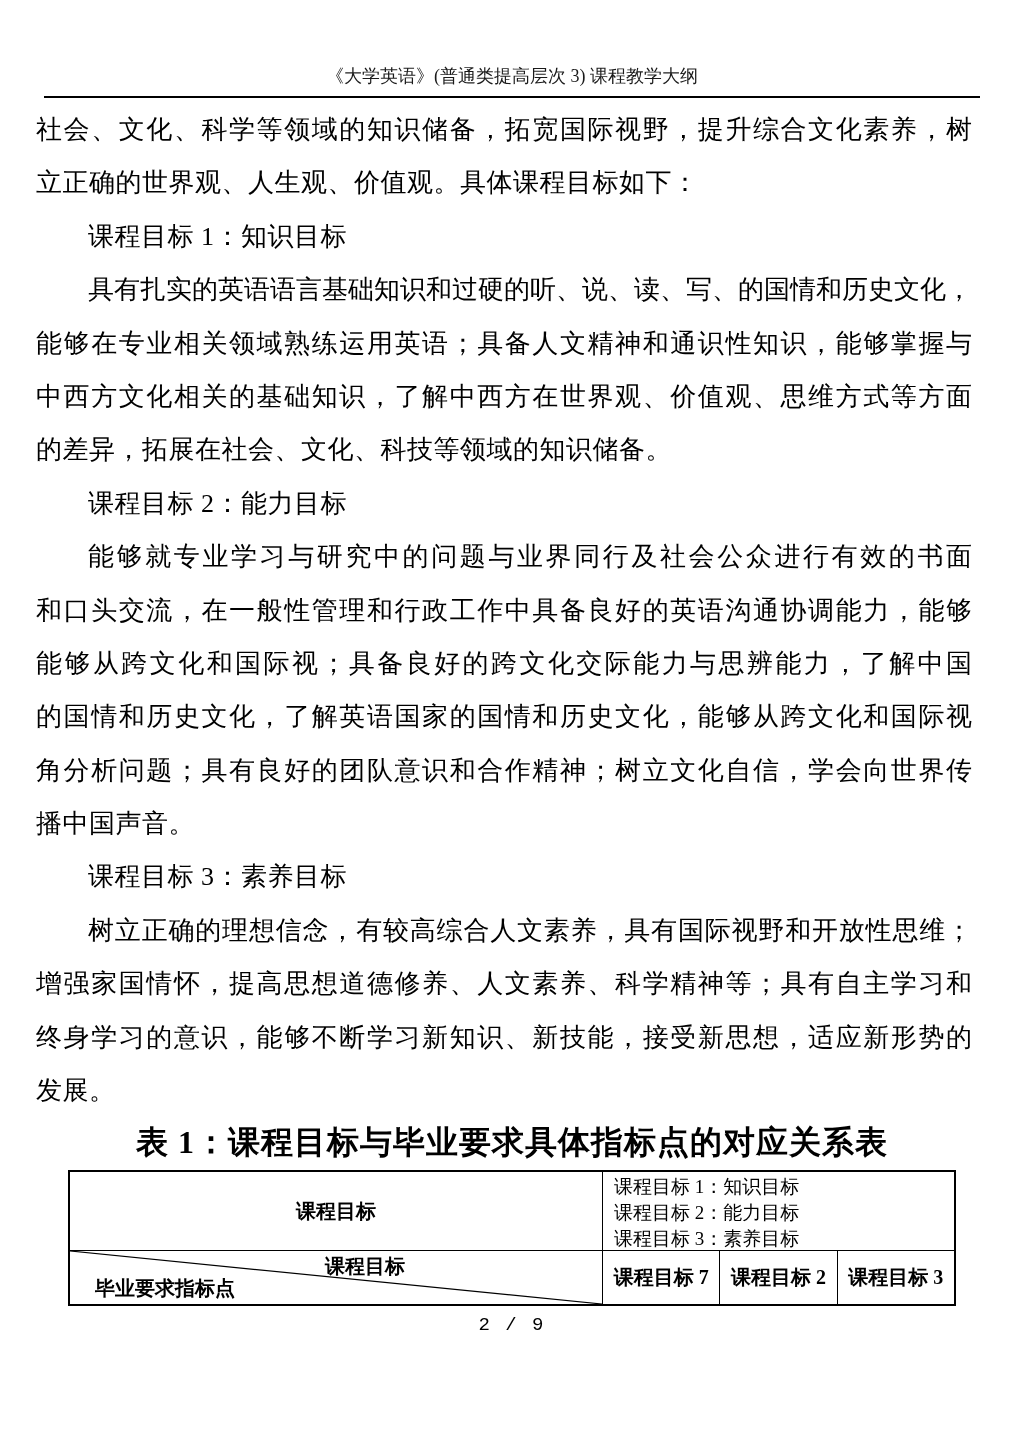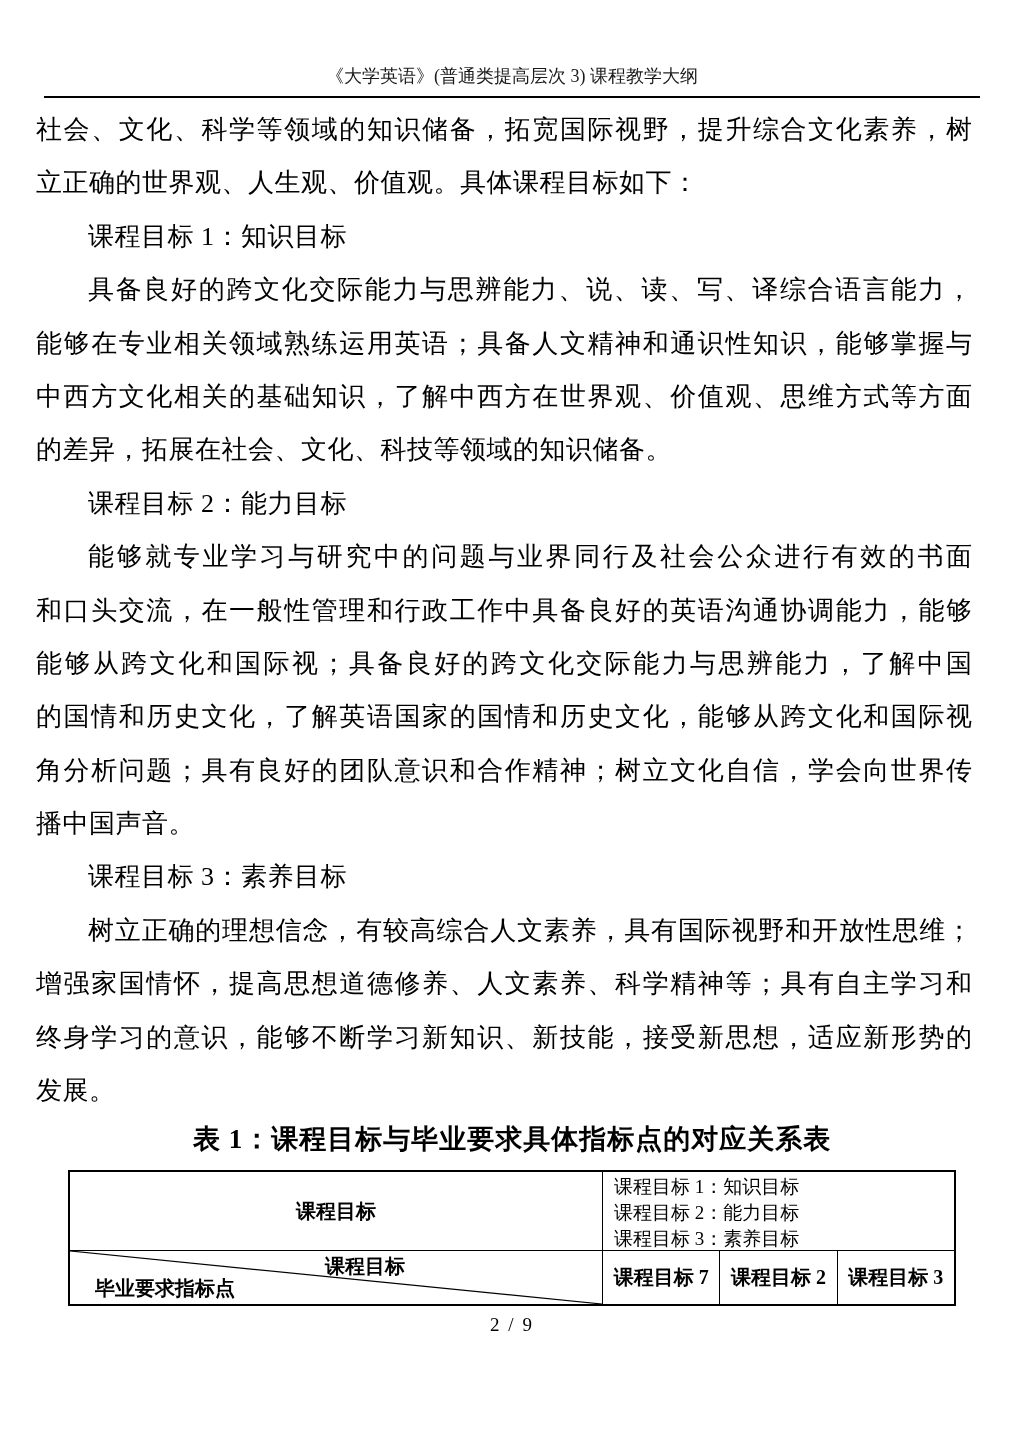--- a/index.html
+++ b/index.html
@@ -46,21 +46,21 @@
     text-align: justify;
     text-align-last: justify;
     letter-spacing: 0;
   }
   .ln.ind { text-indent: 52px; }
   
   .tbl-title {
     position: absolute;
     top: 1121px; left: 44px; width: 936px;
     text-align: center;
-    font-size: 27px;
+    font-size: 32px;
     font-weight: bold;
     letter-spacing: 1px;
   }
   
   .tbl {
     position: absolute;
     top: 1170px; left: 68px; width: 888px;
     border: 2px solid #000;
     font-size: 19px;
   }
@@ -98,38 +98,38 @@
     font-weight: bold;
     font-size: 20px;
     white-space: nowrap;
   }
   .cell-col:last-child { border-right: none; }
   
   .footer {
     position: absolute;
     top: 1314px; left: 0; width: 1024px;
     text-align: center;
-    font-family: Liberation Serif, serif;
+    font-family: Liberation Mono, monospace;
     font-size: 19px;
     letter-spacing: 2px;
   }
 </style>
 </head>
 <body>
 
 <div class="page">
 
   <div class="hdr">《大学英语》(普通类提高层次 3) 课程教学大纲</div>
   <div class="hdr-rule"></div>
 
   <div class="body-text">
     <div class="ln j">社会、文化、科学等领域的知识储备，拓宽国际视野，提升综合文化素养，树</div>
     <div class="ln">立正确的世界观、人生观、价值观。具体课程目标如下：</div>
     <div class="ln ind">课程目标 1：知识目标</div>
-    <div class="ln ind j">具备良好的跨文化交际能力与思辨能力、说、读、写、译综合语言能力，</div>
+    <div class="ln ind j">具有扎实的英语语言基础知识和过硬的听、说、读、写、的国情和历史文化，</div>
     <div class="ln j">能够在专业相关领域熟练运用英语；具备人文精神和通识性知识，能够掌握与</div>
     <div class="ln j">中西方文化相关的基础知识，了解中西方在世界观、价值观、思维方式等方面</div>
     <div class="ln">的差异，拓展在社会、文化、科技等领域的知识储备。</div>
     <div class="ln ind">课程目标 2：能力目标</div>
     <div class="ln ind j">能够就专业学习与研究中的问题与业界同行及社会公众进行有效的书面</div>
     <div class="ln j">和口头交流，在一般性管理和行政工作中具备良好的英语沟通协调能力，能够</div>
     <div class="ln j">能够从跨文化和国际视；具备良好的跨文化交际能力与思辨能力，了解中国</div>
     <div class="ln j">的国情和历史文化，了解英语国家的国情和历史文化，能够从跨文化和国际视</div>
     <div class="ln j">角分析问题；具有良好的团队意识和合作精神；树立文化自信，学会向世界传</div>
     <div class="ln">播中国声音。</div>

